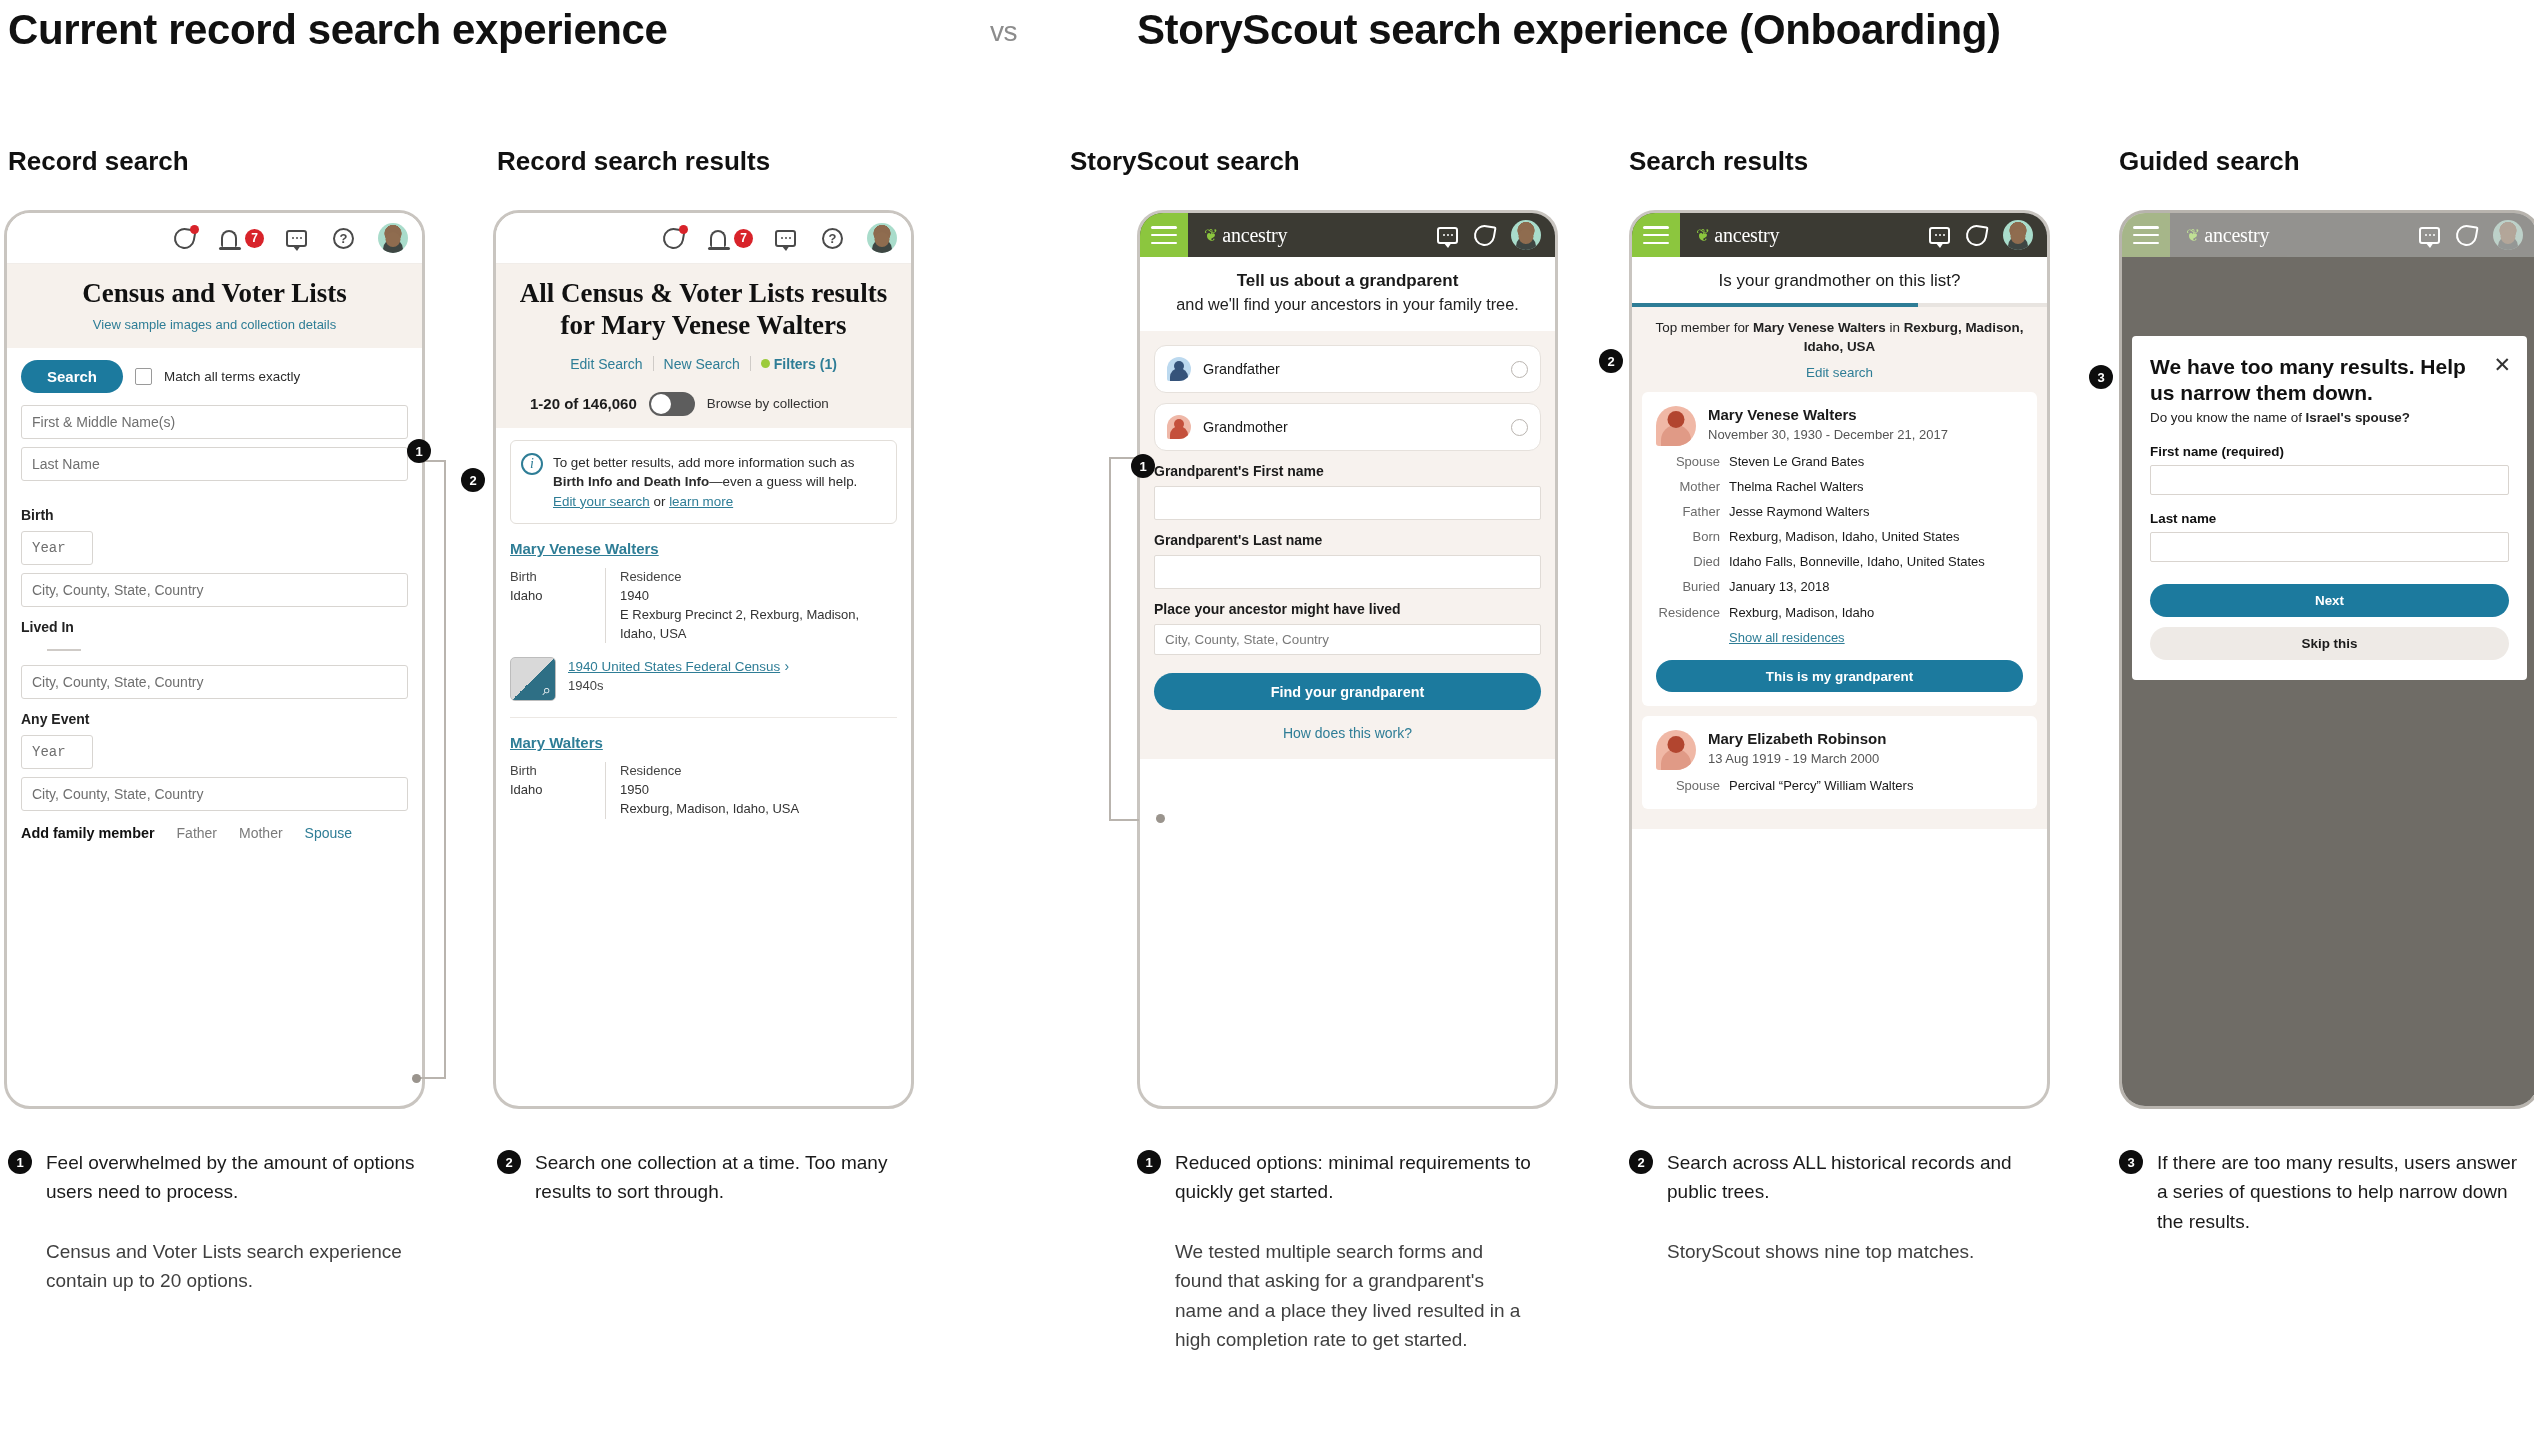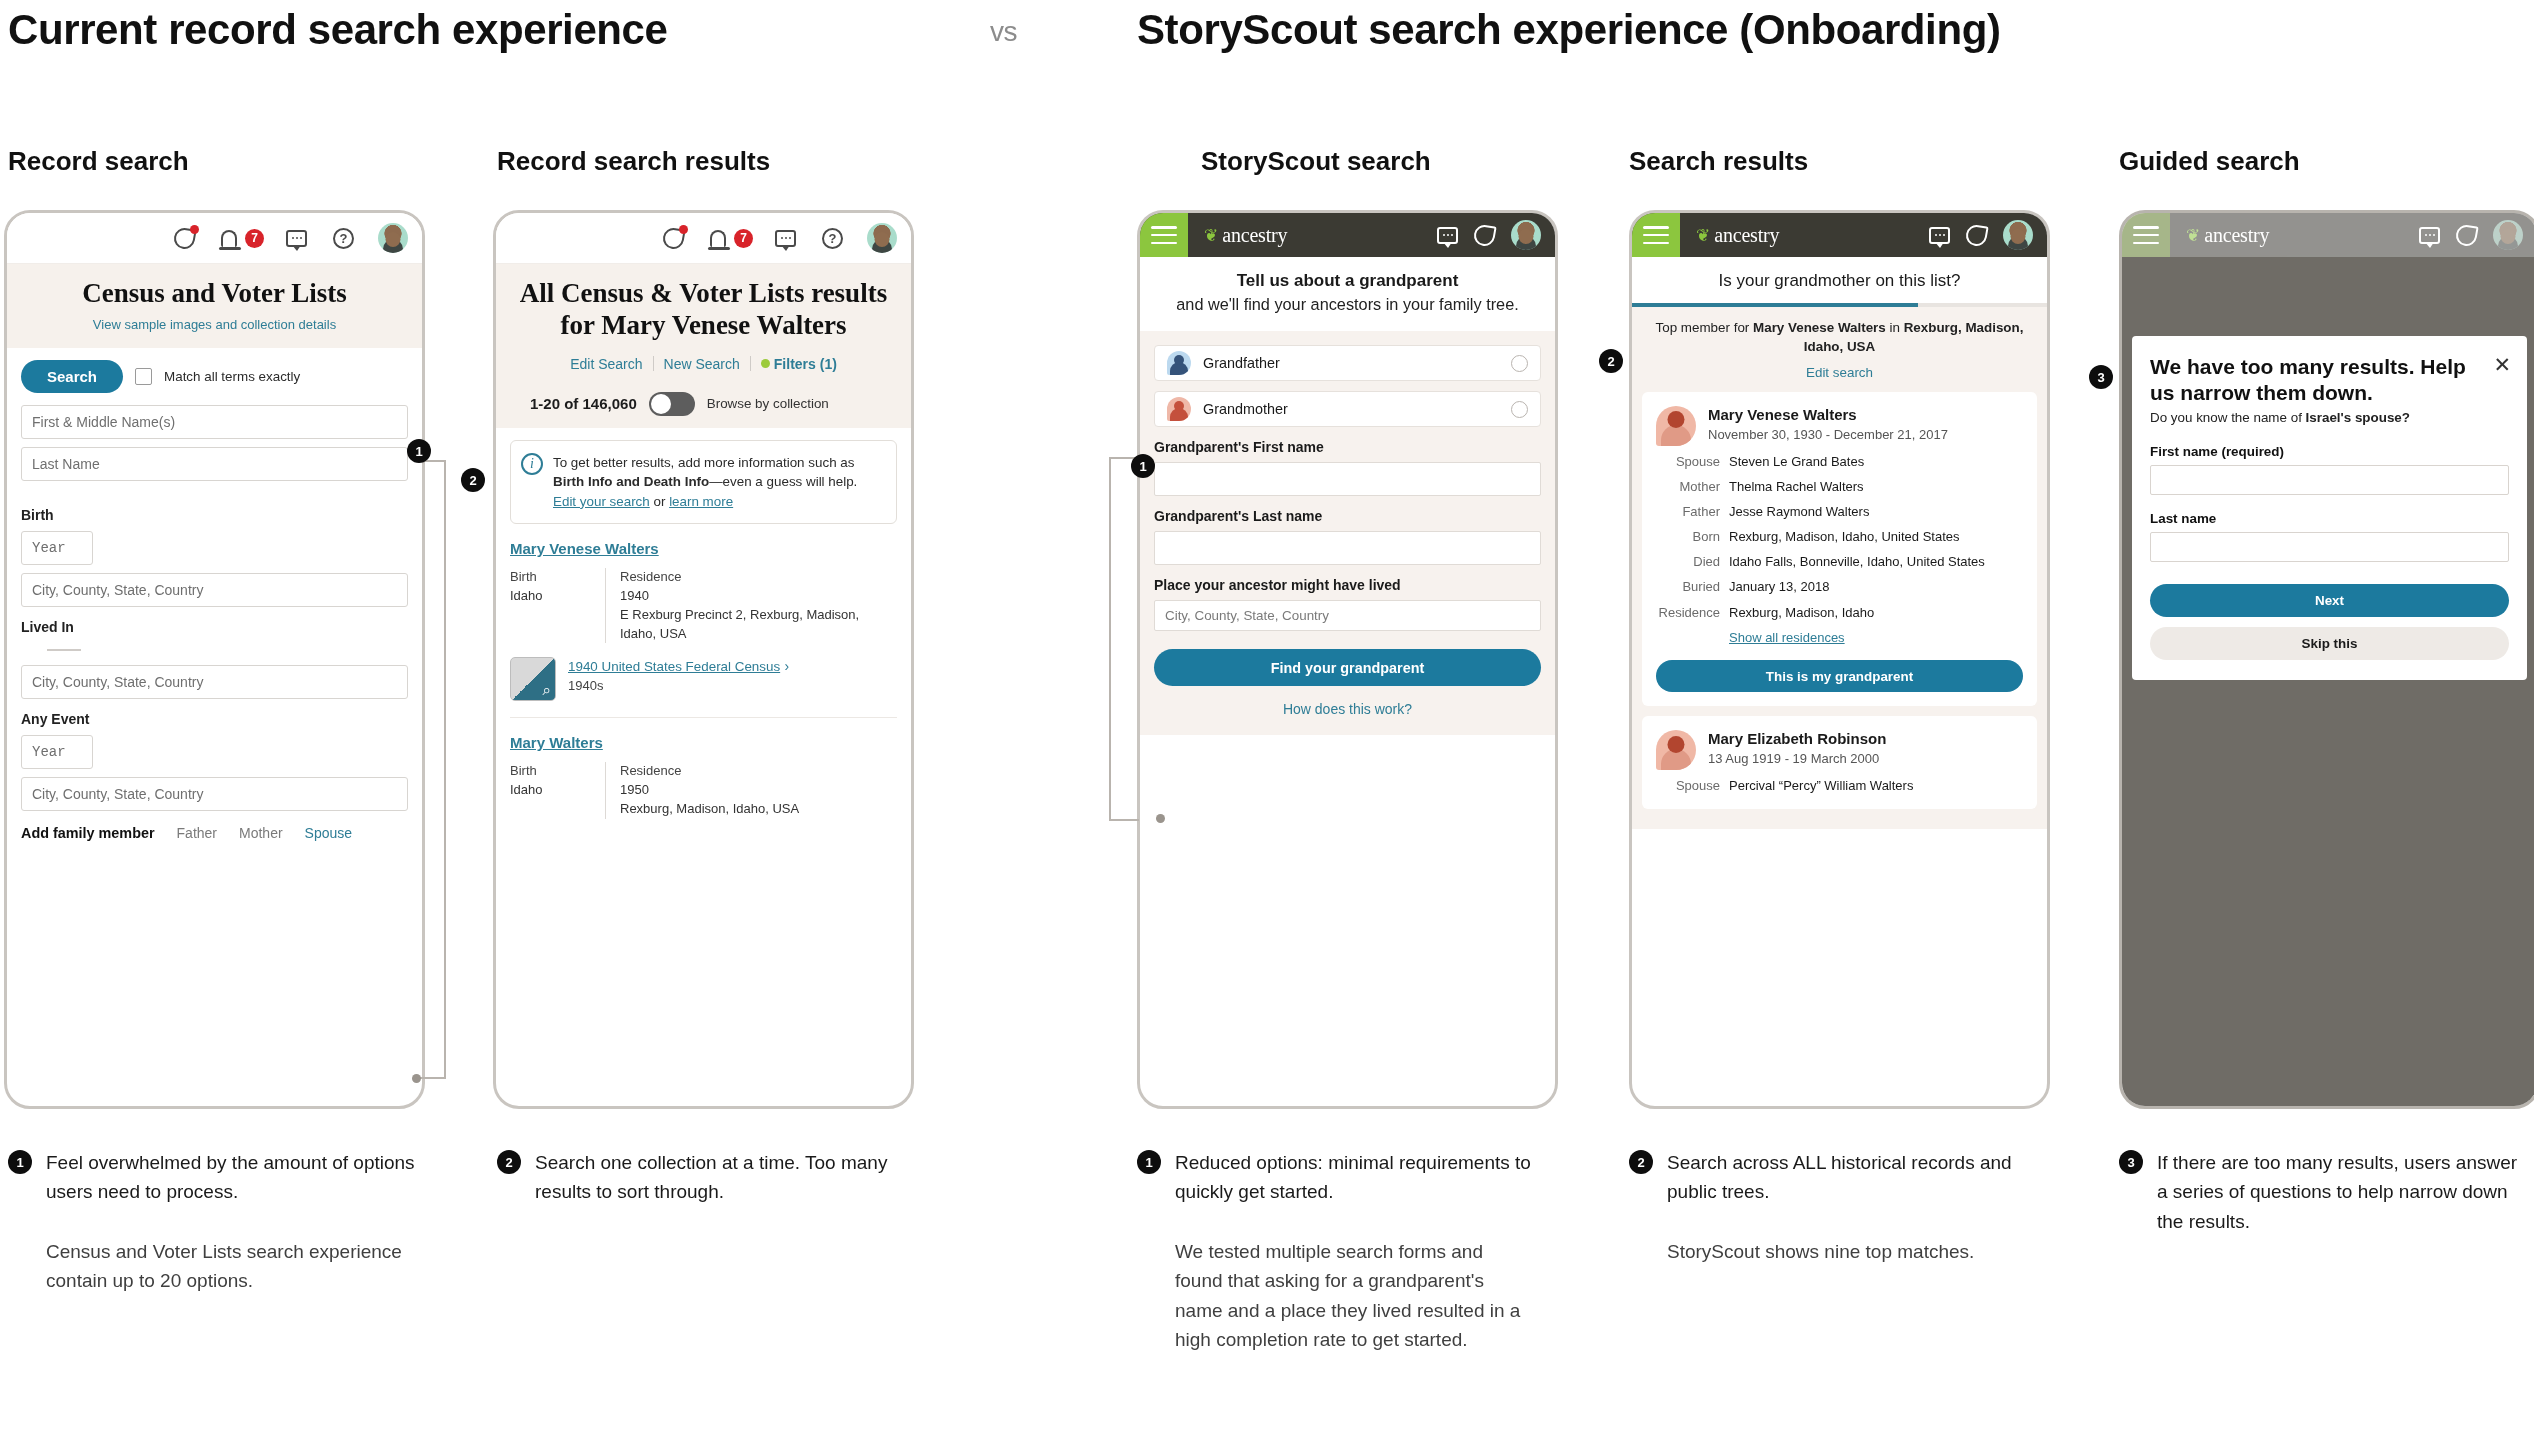--- a/index.html
+++ b/index.html
@@ -116,21 +116,21 @@
   .newbar .ic2 { margin-right: 16px; }
   .chat-ic.w { border-color:#fff; }
   .chat-ic.w b { background:#fff; }
   .chat-ic.w::after { border-top-color:#fff; }
   .leaf-ic.w { border-color:#fff; }
 
   .ss-head { background:#fff; text-align:center; padding: 14px 24px 16px; }
   .ss-head .l1 { font-size: 17px; font-weight:700; color:#1a1a1a; }
   .ss-head .l2 { font-size: 16.3px; color:#222; line-height:1.35; margin-top: 2px;}
   .ss-body { background:#f7f2ee; padding: 14px 14px 18px; }
-  .opt-card { background:#fff; border:1px solid #e6e1dc; border-radius:4px; height: 36px; display:flex; align-items:center; padding: 0 12px; gap: 12px; margin-bottom: 10px;}
+  .opt-card { background:#fff; border:1px solid #e6e1dc; border-radius:12px; height: 48px; display:flex; align-items:center; padding: 0 12px; gap: 12px; margin-bottom: 10px;}
   .av-sil { width: 24px; height: 24px; border-radius: 50% 50% 50% 2px; position:relative; flex:none; overflow:hidden;}
   .av-sil.m { background:#bcd9ef; }
   .av-sil.f { background:#efb8a8; }
   .av-sil::after { content:""; position:absolute; left:50%; top:46%; transform:translateX(-50%); width:18px;height:18px;border-radius:50% 50% 0 0;}
   .av-sil.m::after { background:#35537a; }
   .av-sil.f::after { background:#c4503c; }
   .av-sil::before { content:""; position:absolute; left:50%; top:16%; transform:translateX(-50%); width:10px;height:10px;border-radius:50%; z-index:2;}
   .av-sil.m::before { background:#35537a; }
   .av-sil.f::before { background:#c4503c; }
   .opt-card .t { flex:1; font-size: 14.4px; color:#1a1a1a;}
@@ -189,21 +189,21 @@
 <body>
 
 <div class="page">
 
   <div class="h-title" id="title-left">Current record search experience</div>
   <div class="h-title" id="title-vs">vs</div>
   <div class="h-title" id="title-right">StoryScout search experience (Onboarding)</div>
 
   <div class="col-title" style="left:8px">Record search</div>
   <div class="col-title" style="left:497px">Record search results</div>
-  <div class="col-title" style="left:1201px">StoryScout search</div>
+  <div class="col-title" style="left:1070px">StoryScout search</div>
   <div class="col-title" style="left:1629px">Search results</div>
   <div class="col-title" style="left:2119px">Guided search</div>
 
   <div class="phone" id="phone1" style="left:4px; top:210px; width:421px; height:899px;">
     <div class="oldbar">
       <div class="ic hamb">
           <i></i>
           <i></i>
           <i></i>
         </div>

